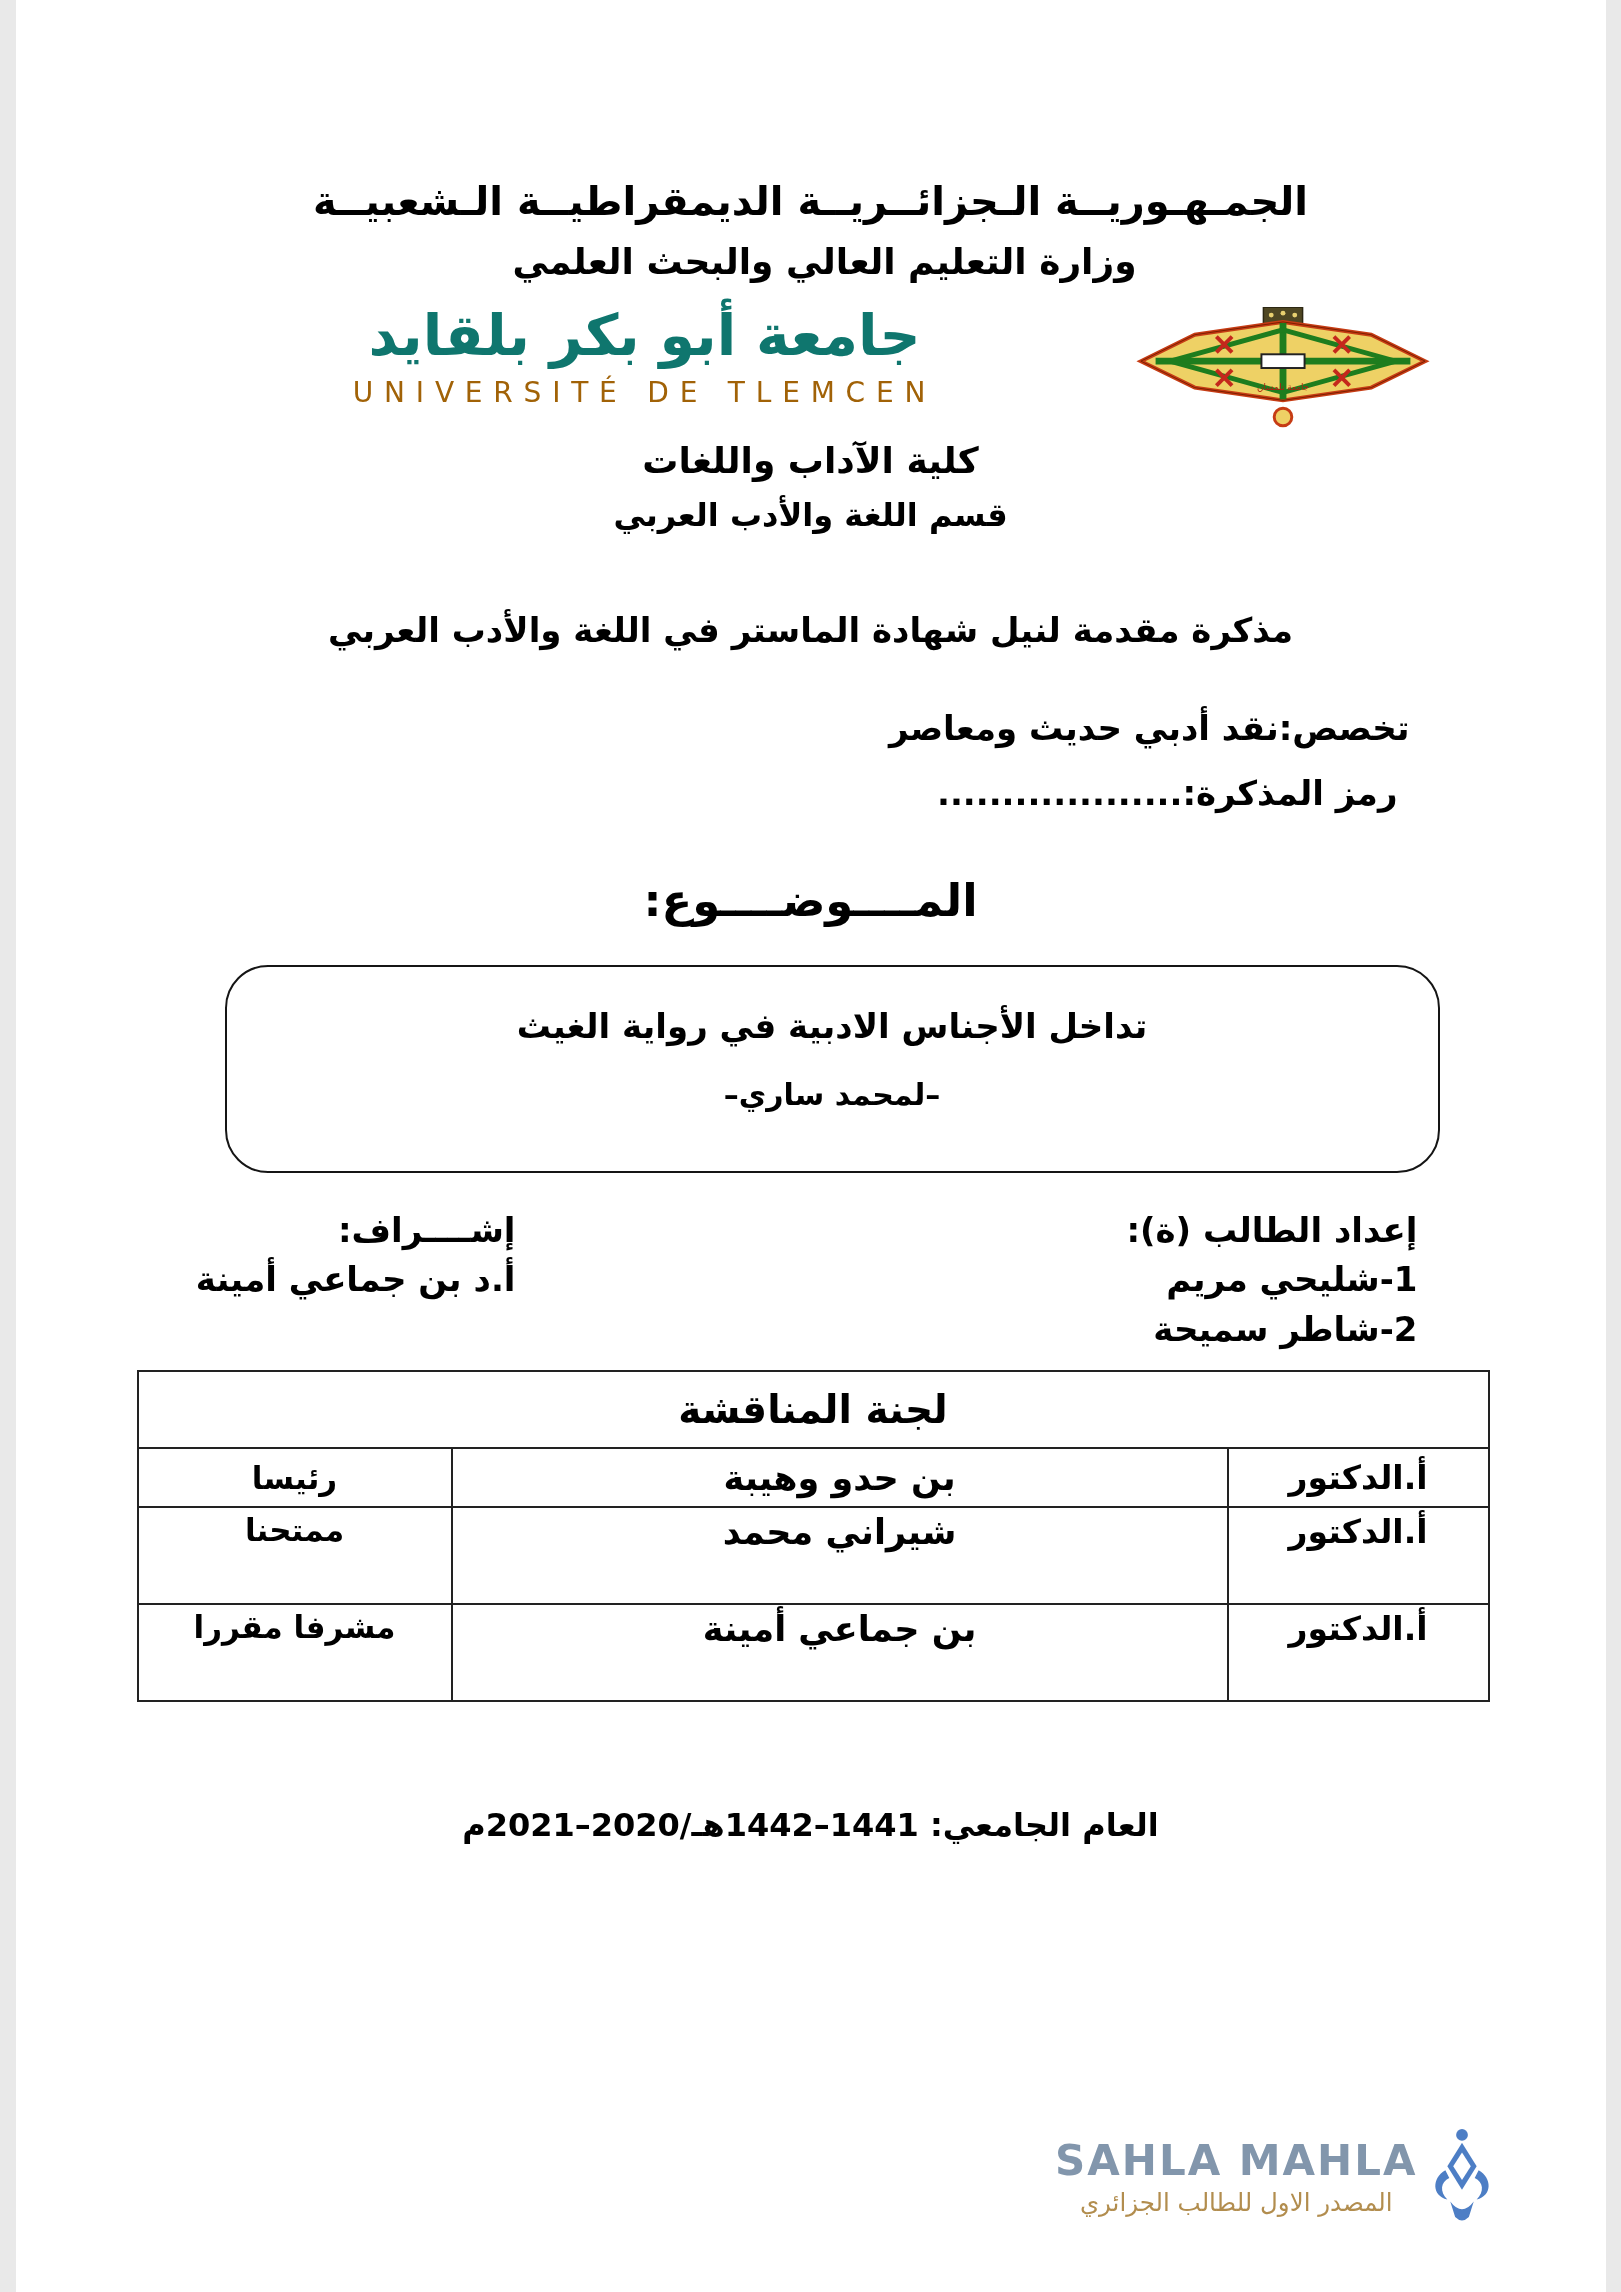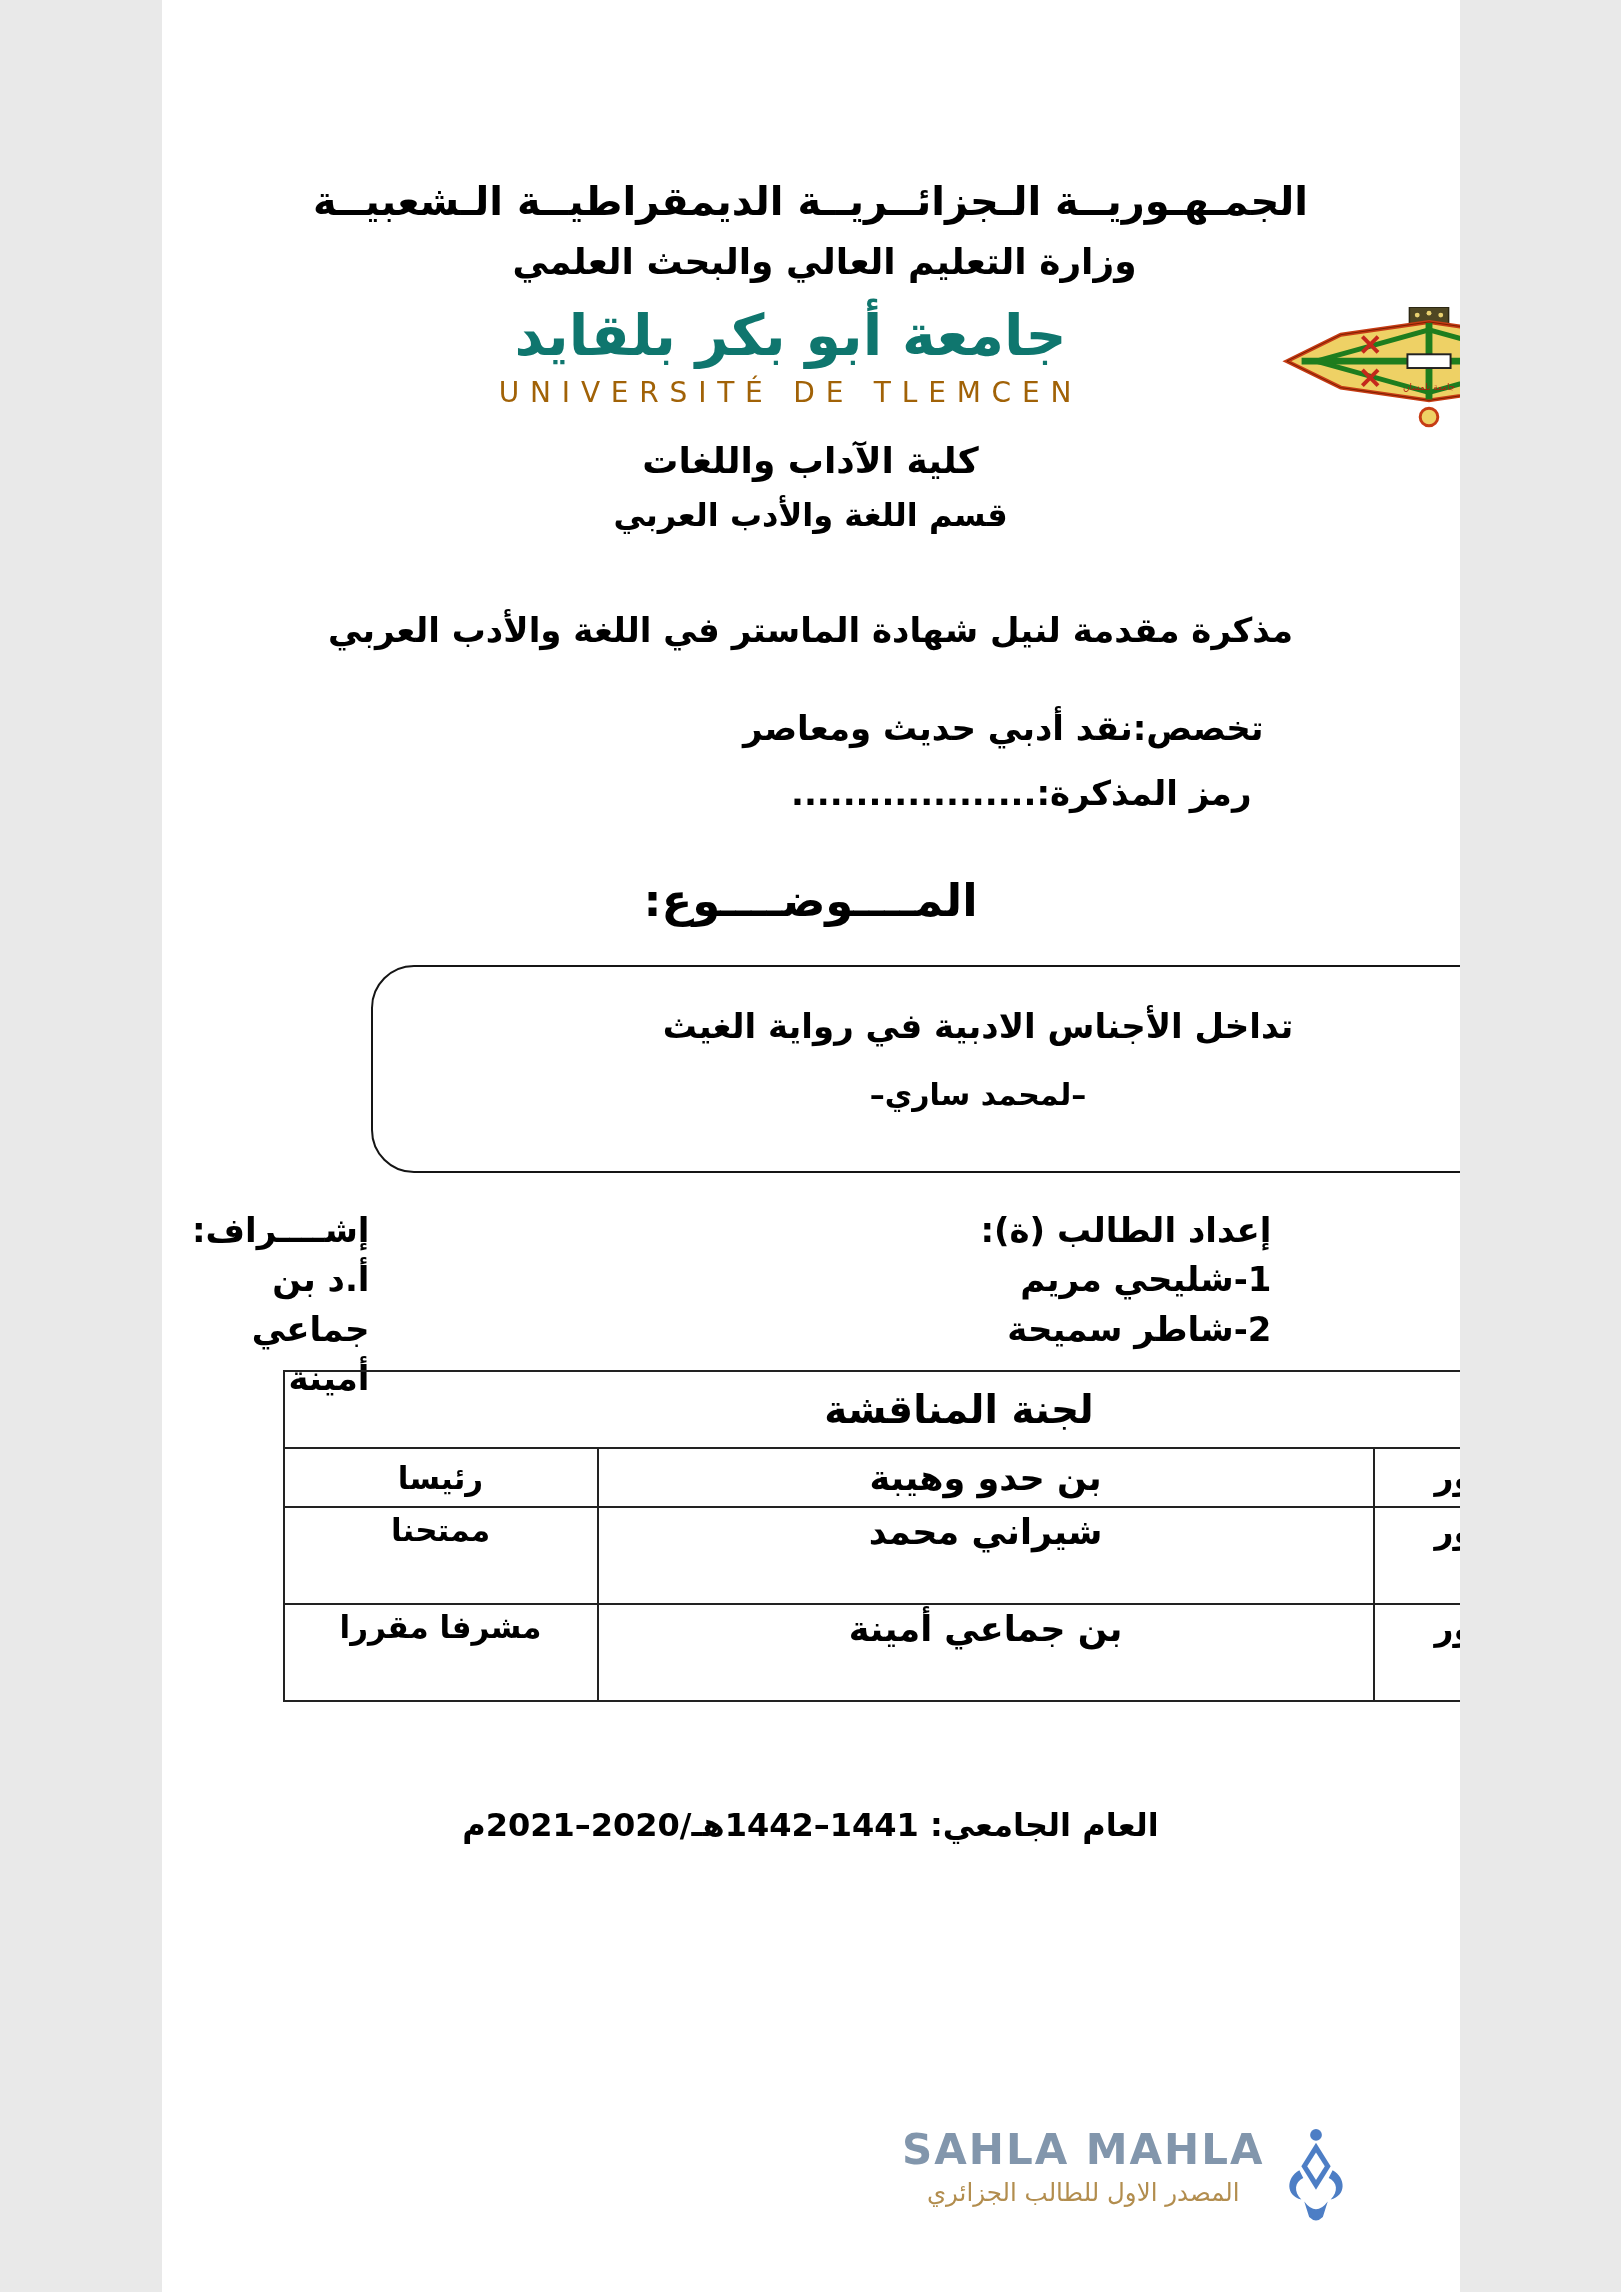--- a/index.html
+++ b/index.html
@@ -1,18 +1,18 @@
 <!DOCTYPE html>
 <html lang="ar" dir="rtl"><head>
 <meta charset="utf-8">
 <style>
   html,body{margin:0;padding:0;background:#e9e9e9;}
   .page{
     position:relative;
-    width:1298px;height:2293px;
+    width:1590px;height:2293px;
     margin:0 auto;
     background:#ffffff;
     font-family:"DejaVu Sans",sans-serif;
     direction:rtl;
     color:#000;
     overflow:hidden;
   }
   .center{left:0;right:0;text-align:center;}
   .abs{position:absolute;}
   .b{font-weight:bold;}
@@ -57,21 +57,21 @@
   .committee .c-title{height:73px;text-align:center;vertical-align:middle;font-size:39px;}
   .committee .r1 td{height:55px;text-align:center;vertical-align:middle;}
   .committee .r2 td,.committee .r3 td{height:90px;text-align:center;vertical-align:top;padding-top:3.9px;}
   .committee .m-title{font-size:33px;}
   .committee .m-name{font-size:35px;}
   .committee .m-role{font-size:31px;}
 
   .year{top:1806px;font-size:32px;text-align:center;}
 
   .watermark{top:2125px;right:100px;display:flex;flex-direction:row;
-             direction:ltr;gap:7px;}
+             align-items:center;direction:ltr;gap:0;}
   .wm-text{display:flex;flex-direction:column;align-items:center;}
   .wm-brand{font-size:42px;font-weight:bold;color:#8296ac;letter-spacing:2px;direction:ltr;}
   .wm-tagline{font-size:24.5px;color:#b28d4e;margin-top:3.9px;direction:rtl;}
 </style>
 </head>
 <body>
 
 <div class="page">
 
   <div class="abs center b hdr1">الجمـهـوريــة الـجزائــريــة الديمقراطيــة الـشعبيــة</div>

